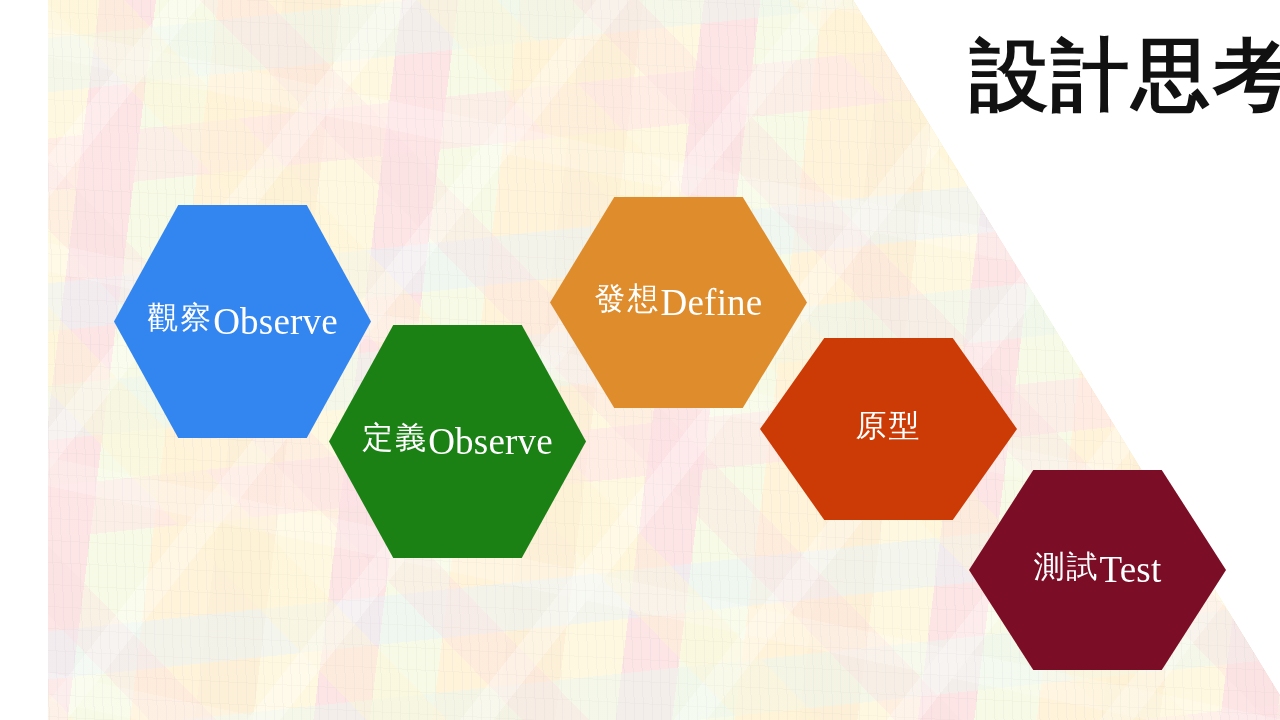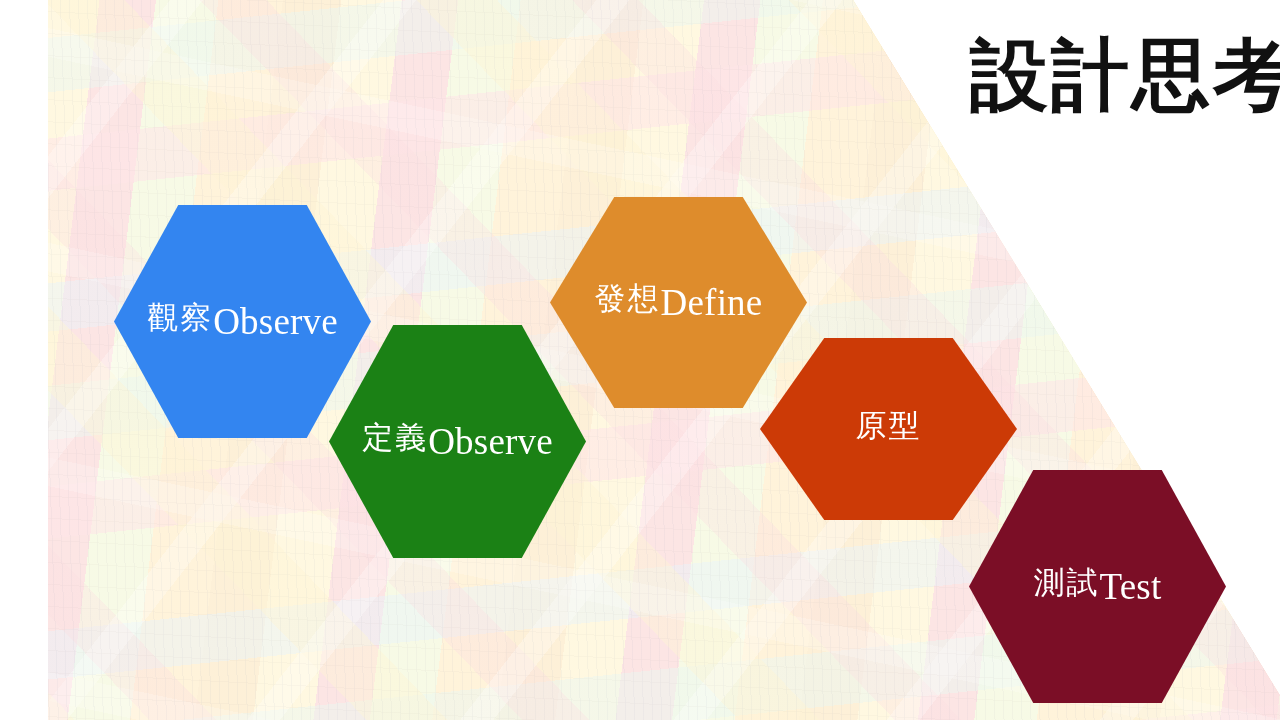--- a/index.html
+++ b/index.html
@@ -132,21 +132,21 @@
     font-size: 37px;
     font-weight: 400;
     letter-spacing: .2px;
     font-family: Liberation Serif, serif;
   }
 
   #hex-observe   { left: 66px;  top: 205px; width: 257px; height: 233px; }
   #hex-define    { left: 281px; top: 325px; width: 257px; height: 233px; }
   #hex-ideate    { left: 502px; top: 197px; width: 257px; height: 211px; }
   #hex-prototype { left: 712px; top: 338px; width: 257px; height: 182px; }
-  #hex-test      { left: 921px; top: 470px; width: 257px; height: 233px; }
+  #hex-test      { left: 921px; top: 470px; width: 257px; height: 200px; }
 </style>
 </head>
 <body>
 
 <div id="slide" style="background: rgb(255, 255, 255); margin-left: 48px;">
 
   <div id="bg-clip">
     <div id="bg-photo">
       <div class="layer l1"></div>
       <div class="layer l2"></div>

